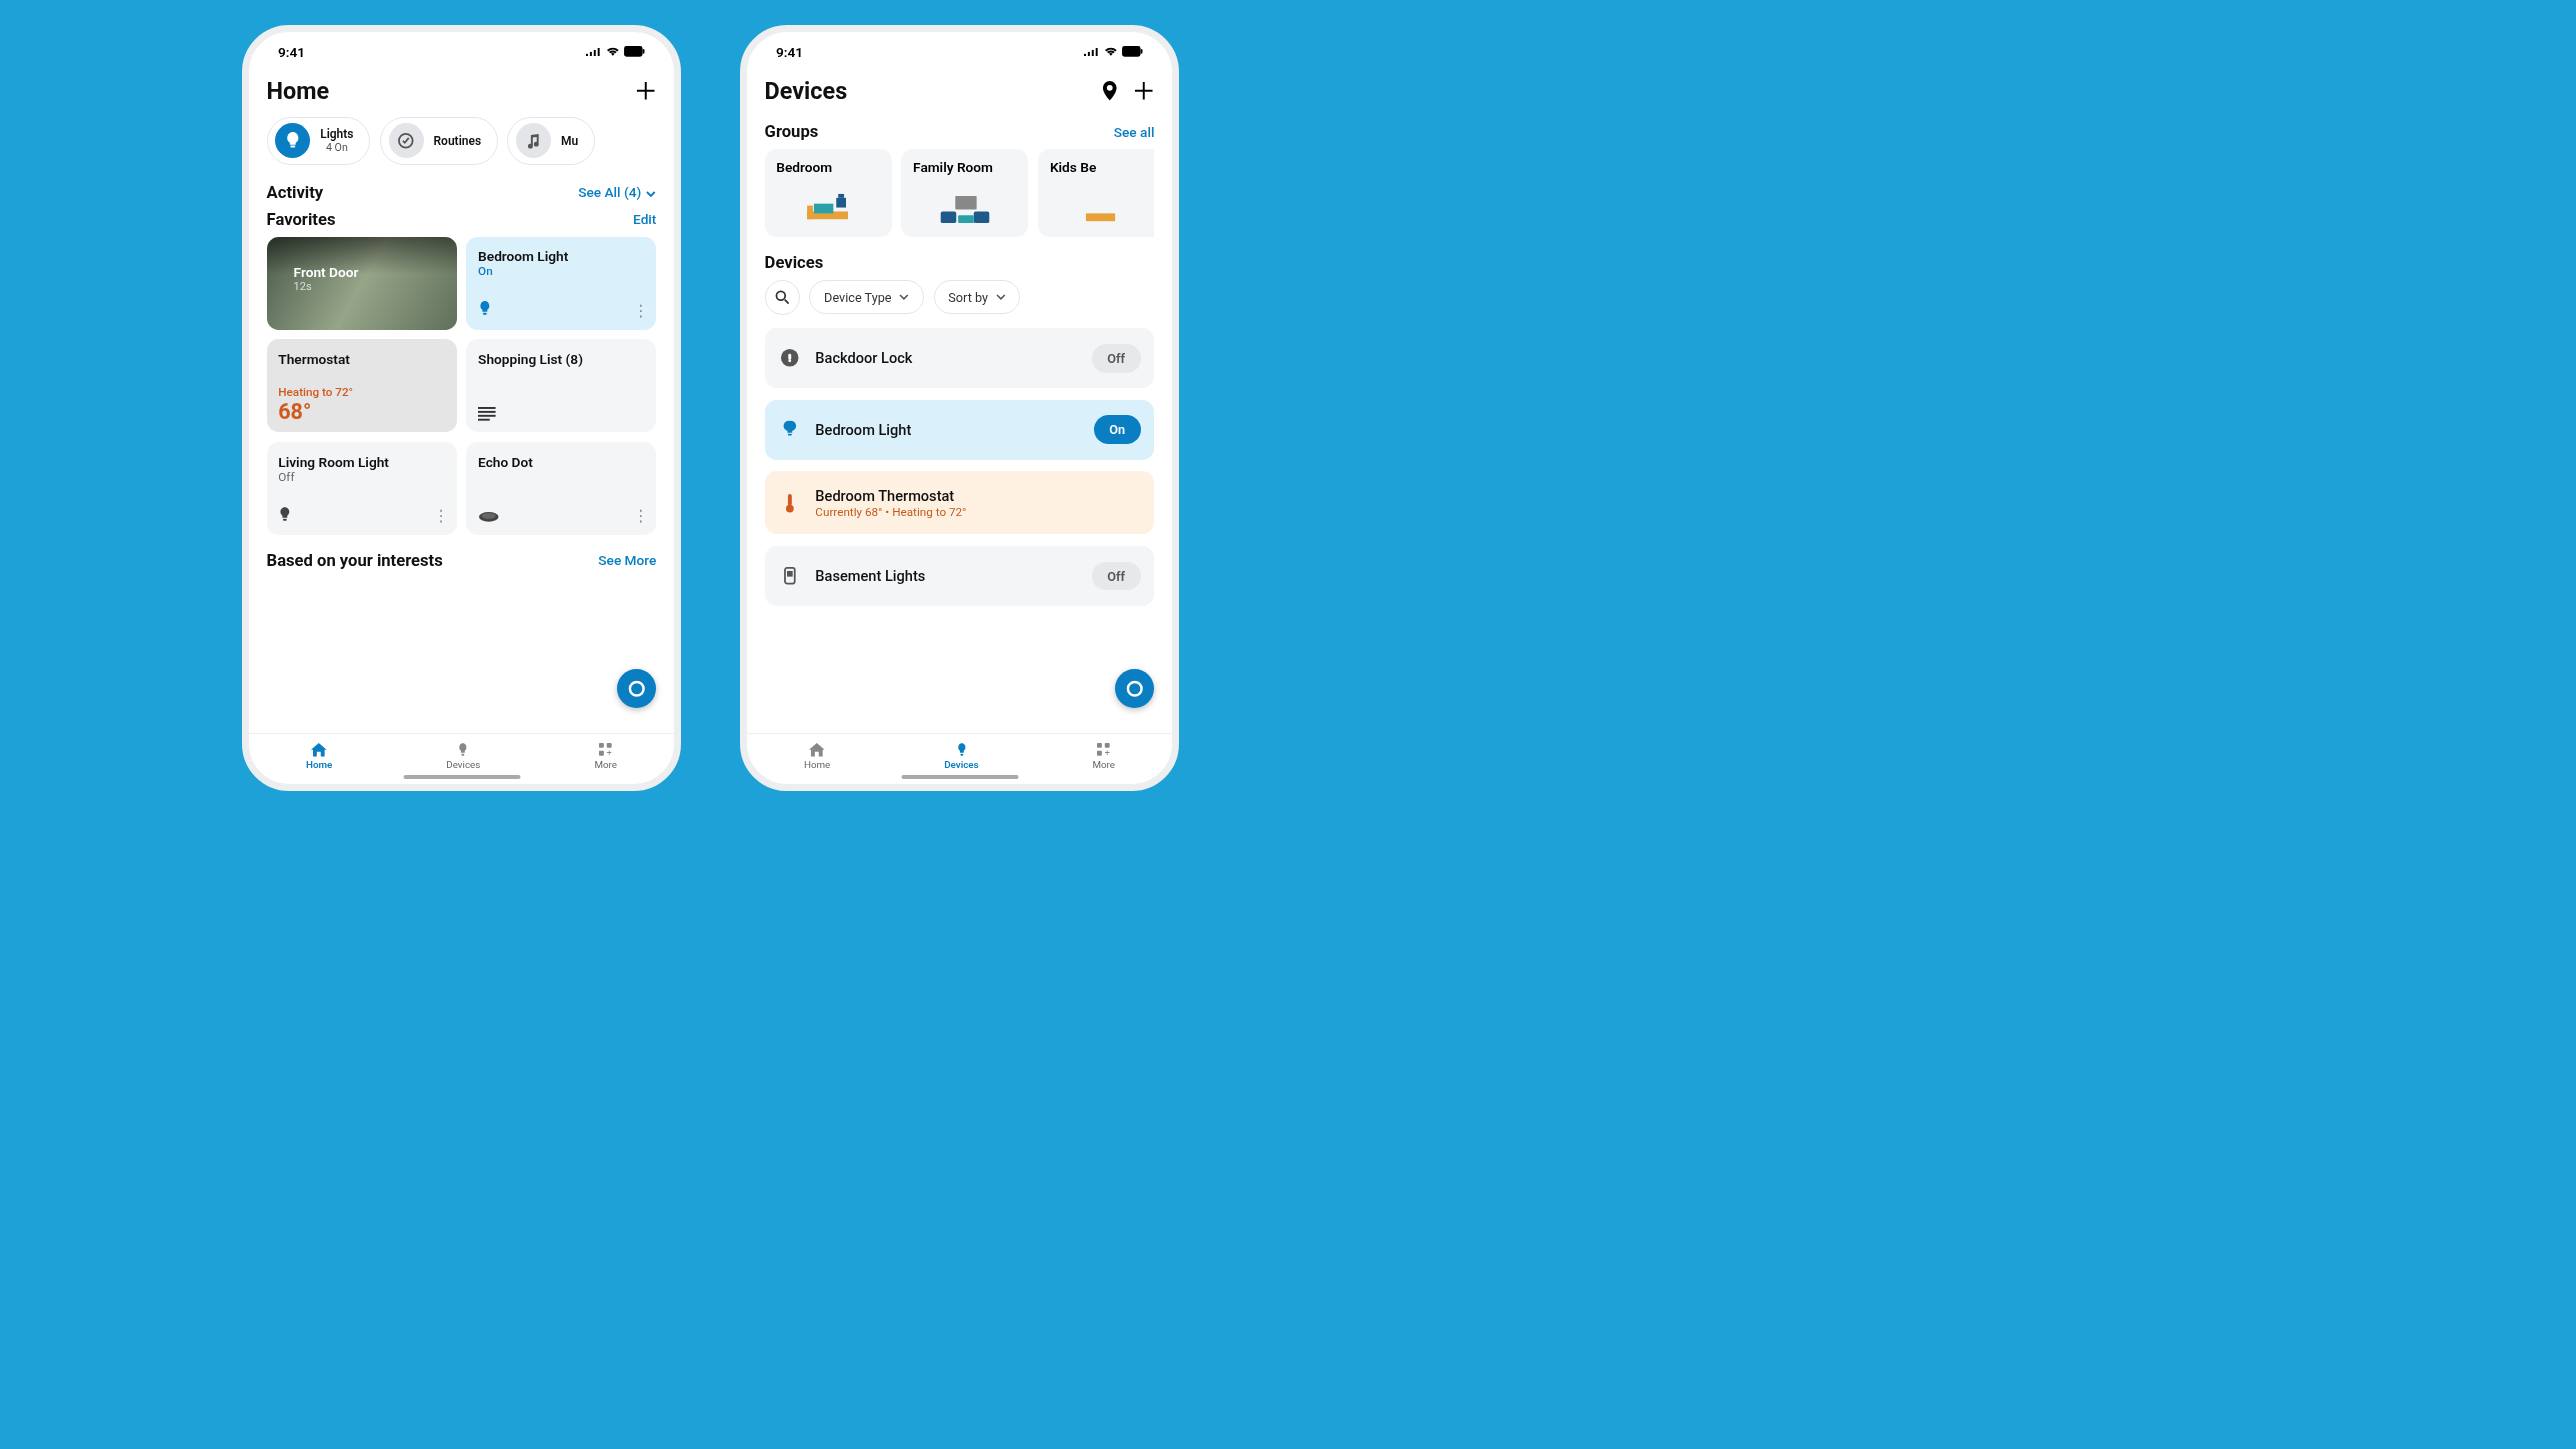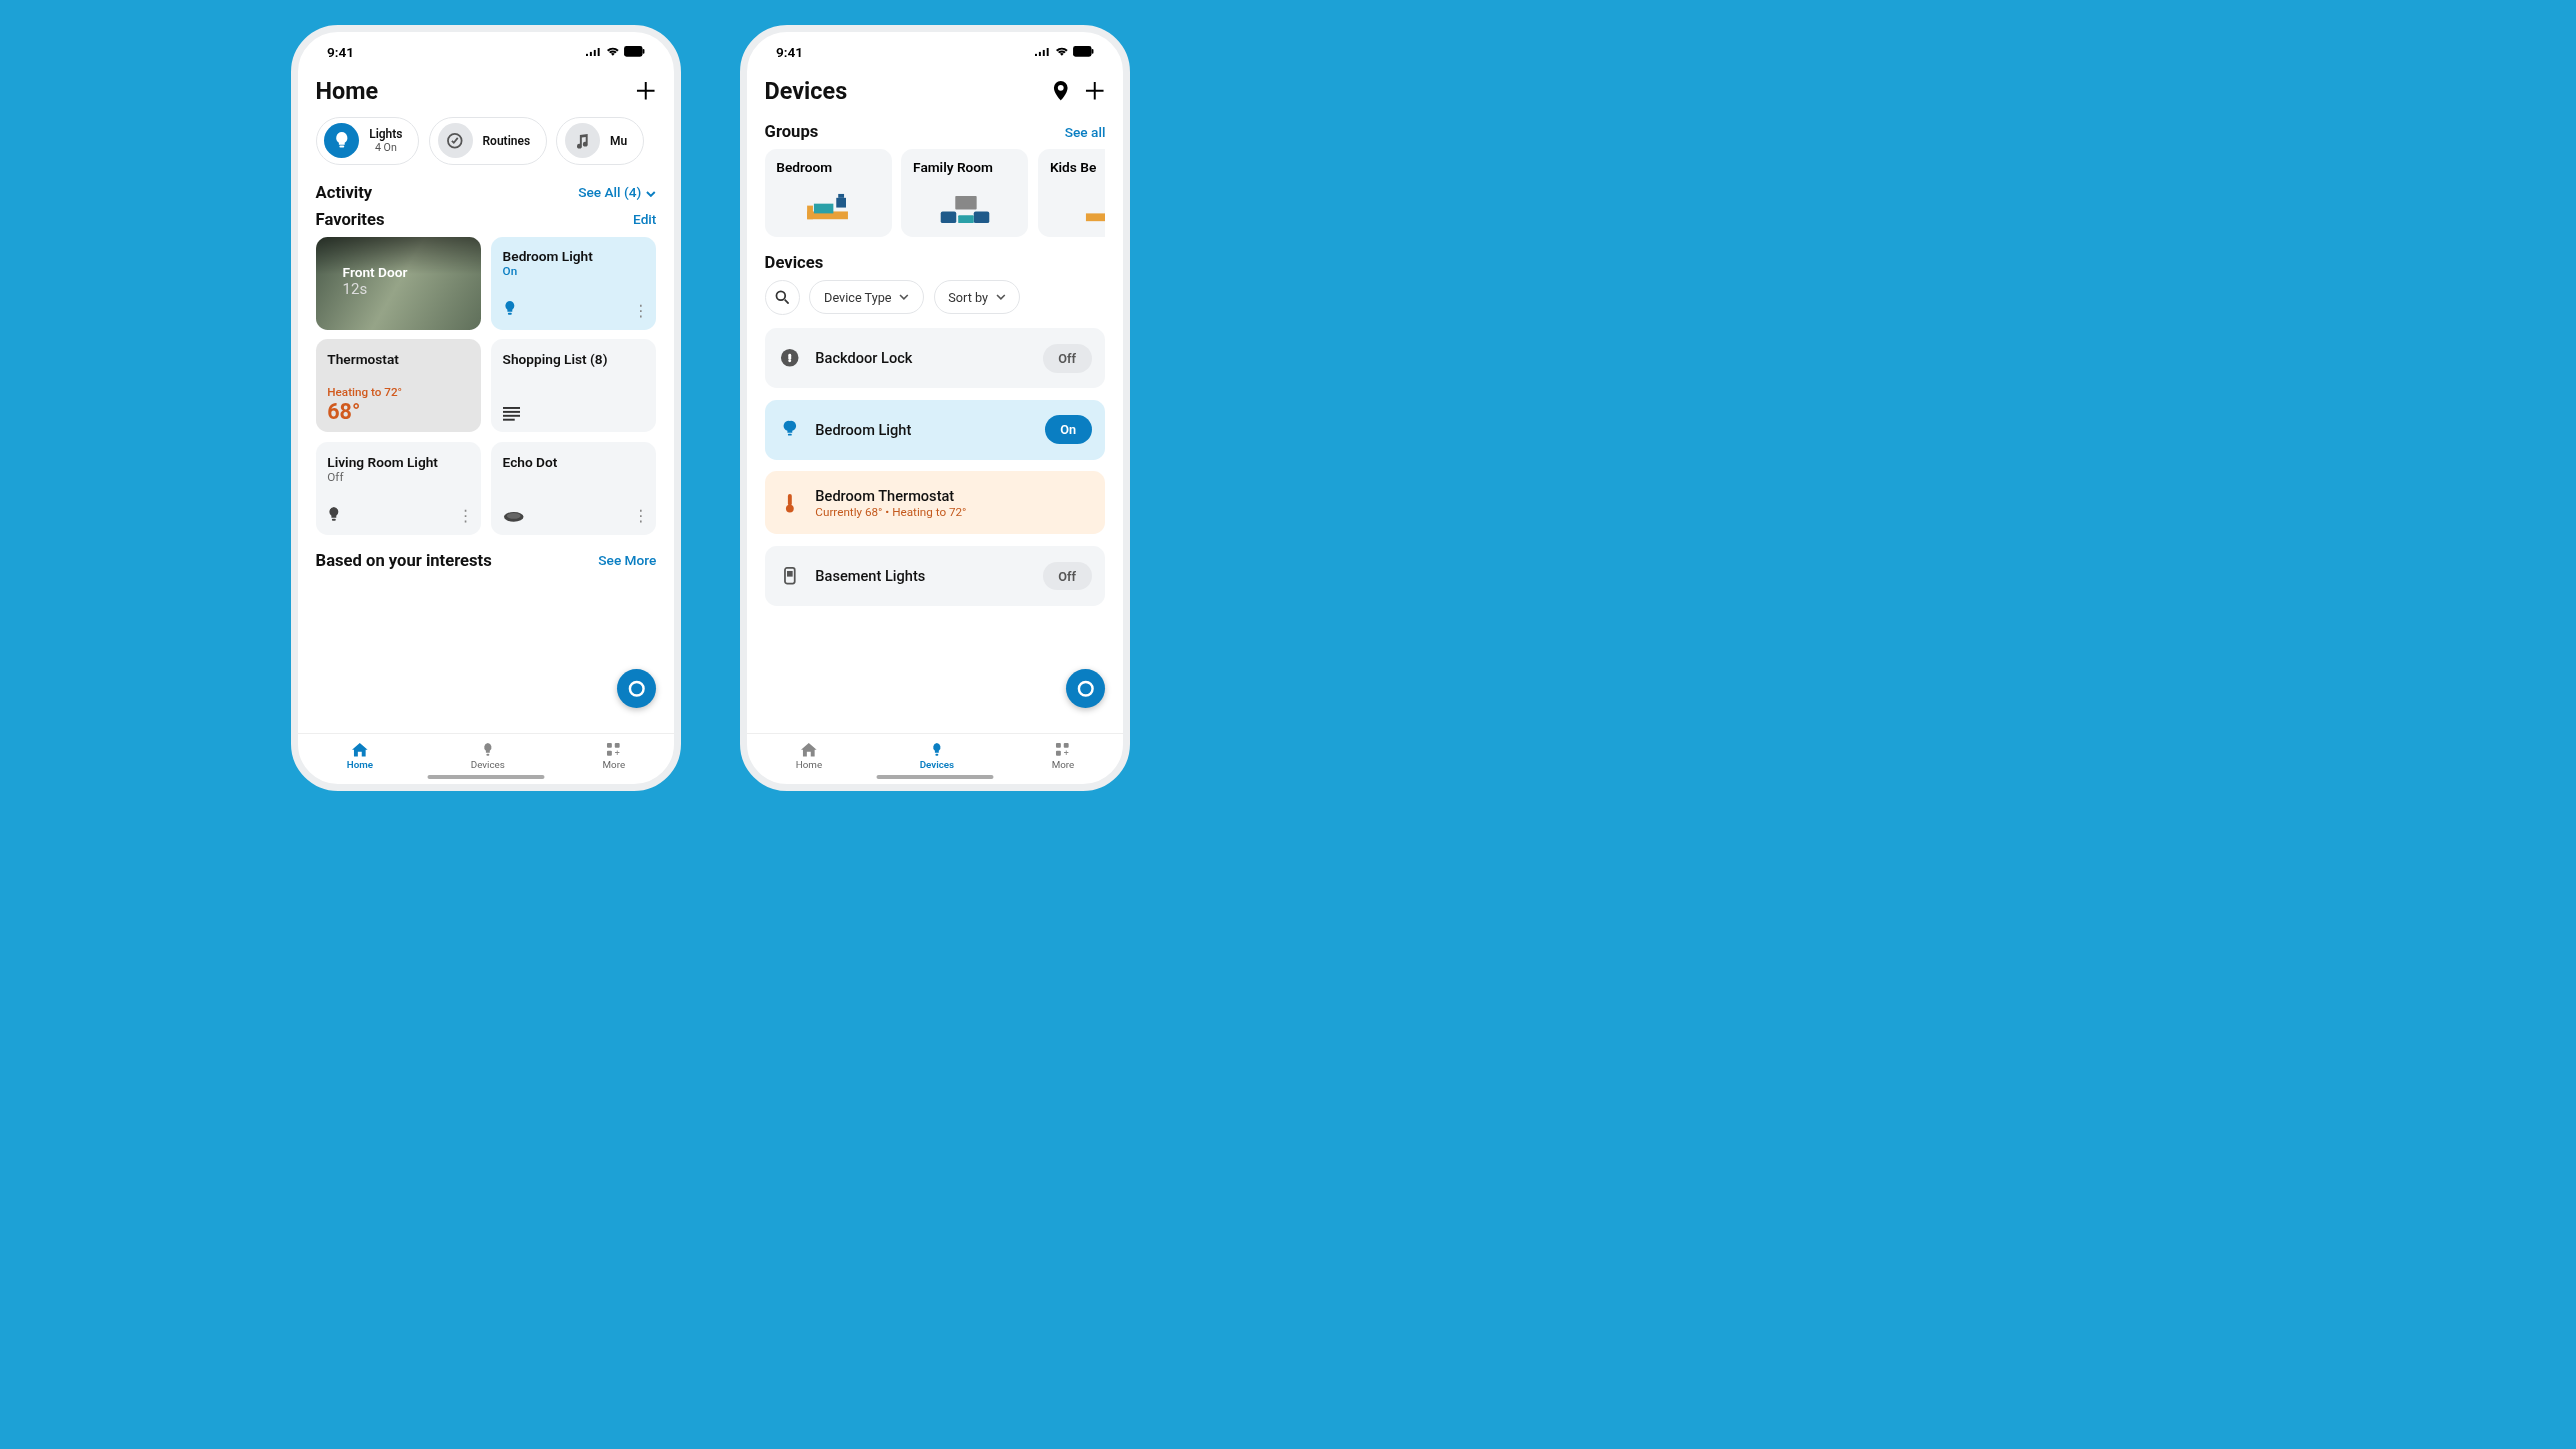--- a/index.html
+++ b/index.html
@@ -1,17 +1,17 @@
 <!DOCTYPE html>
 <html><head>
 <meta charset="utf-8">
 <style>
 *{box-sizing:border-box;margin:0;padding:0;font-family:-apple-system,BlinkMacSystemFont,"Segoe UI",Roboto,Helvetica,Arial,sans-serif;}
 body{background:#1da1d6;width:1421px;height:816px;display:flex;align-items:center;justify-content:center;gap:59px;}
-.phone{width:390px;height:766px;background:#fff;border:7.8px solid #eceef0;border-radius:47px;position:relative;overflow:hidden;display:flex;flex-direction:column;}
+.phone{width:439px;height:766px;background:#fff;border:7.8px solid #eceef0;border-radius:47px;position:relative;overflow:hidden;display:flex;flex-direction:column;}
 .statusbar{height:39px;display:flex;justify-content:space-between;align-items:center;padding:0 29px;font-size:13.7px;font-weight:600;}
 .sb-icons{display:flex;gap:3.9px;align-items:center;}
 .header{display:flex;justify-content:space-between;align-items:center;padding:5.9px 17.6px 11.7px 17.6px;}
 .header h1{font-size:23.4px;font-weight:700;color:#111;}
 .hdr-actions{display:flex;gap:13.7px;align-items:center;font-size:23.4px;}
 .content{flex:1;overflow:hidden;padding:0 17.6px;}
 .pills{display:flex;gap:9.8px;overflow:hidden;margin-bottom:17.6px;}
 .pill{display:flex;align-items:center;gap:9.8px;border:1px solid #e3e5e8;border-radius:29px;padding:5.9px 15.6px 5.9px 7.8px;flex-shrink:0;background:#fff;}
 .pill .picon{width:35px;height:35px;border-radius:50%;display:flex;align-items:center;justify-content:center;font-size:15.6px;}
 .pill .ptxt .t{font-size:12px;font-weight:600;color:#111;}
@@ -24,21 +24,21 @@
 .card-full .txt .t{font-size:14.6px;font-weight:600;}
 .card-full .txt .s{font-size:11.7px;color:#666;}
 .card-full .r{margin-left:auto;font-size:13.7px;font-weight:500;color:#0a7ec2;}
 .grid{display:grid;grid-template-columns:1fr 1fr;gap:9.8px;margin-bottom:15.6px;}
 .tile{background:#f3f5f7;border-radius:11.7px;padding:11.7px;height:93px;position:relative;display:flex;flex-direction:column;justify-content:space-between;}
 .tile .t{font-size:13.7px;font-weight:600;color:#111;}
 .tile .s{font-size:11.7px;}
 .tile .dots{position:absolute;right:7.8px;bottom:9.8px;font-size:15.6px;color:#888;}
 .tile.camera{background:#2a2f2a;color:#fff;padding:27px;justify-content:flex-start;background-image:linear-gradient(to bottom,rgba(0,0,0,.5),rgba(0,0,0,0) 40%),linear-gradient(120deg,#4a5a4a,#96a488 50%,#5f6f5a);}
 .tile.camera .t{color:#fff;}
-.tile.camera .s{color:#ddd;font-size:15px;}
+.tile.camera .s{color:#ddd;font-size:11px;}
 .tile.light-on{background:#daf0fa;}
 .tile.light-on .s{color:#0a7ec2;font-weight:500;}
 .tile.thermo{background:#e5e5e5;}
 .tile.thermo .s{color:#d15a1e;font-weight:500;margin-top:18px;}
 .tile.thermo .big{font-size:21.5px;font-weight:700;color:#d15a1e;}
 .tile .bic{font-size:15.6px;}
 .tabbar{border-top:1px solid #eee;padding:7.8px 0 13.7px 0;display:flex;justify-content:space-around;align-items:flex-end;}
 .tab{display:flex;flex-direction:column;align-items:center;gap:2px;font-size:9.8px;color:#666;}
 .tab.active{color:#0a7ec2;font-weight:600;}
 .tab .ic{font-size:16.6px;}

